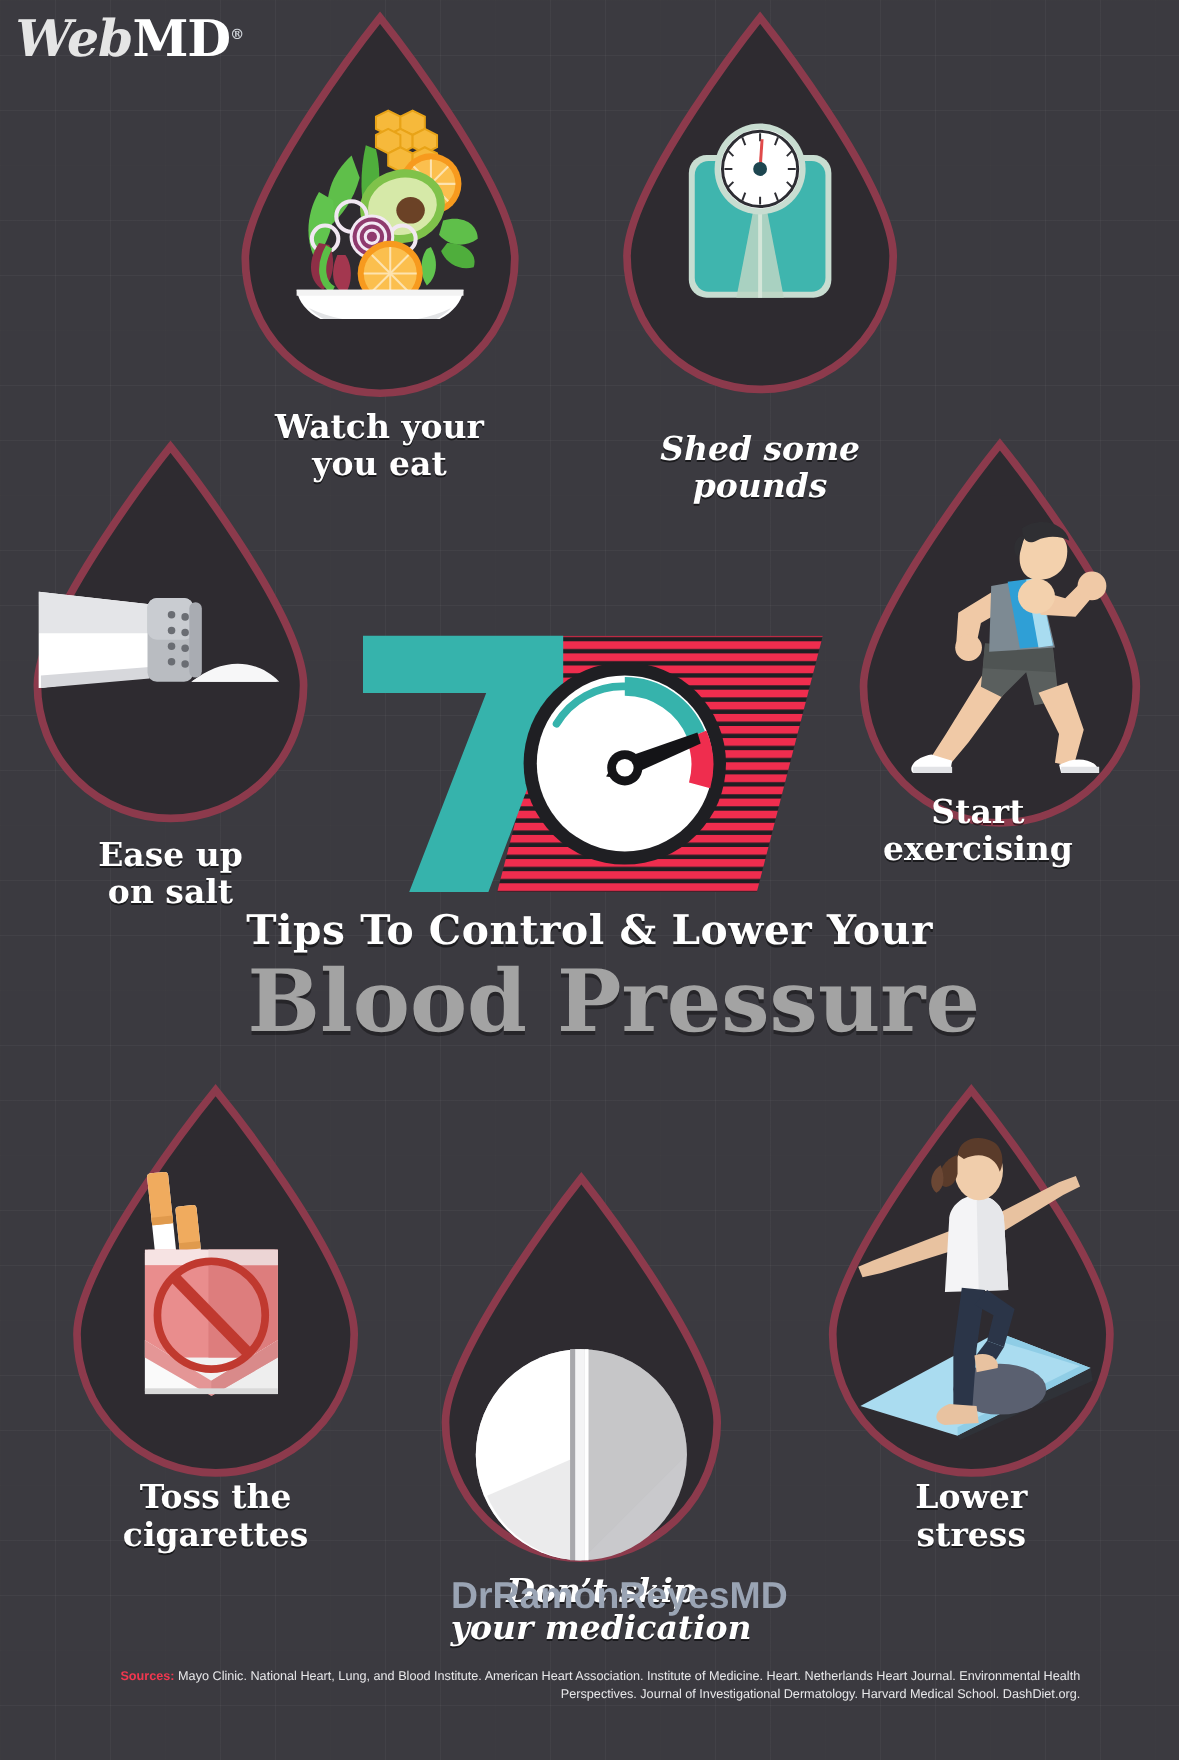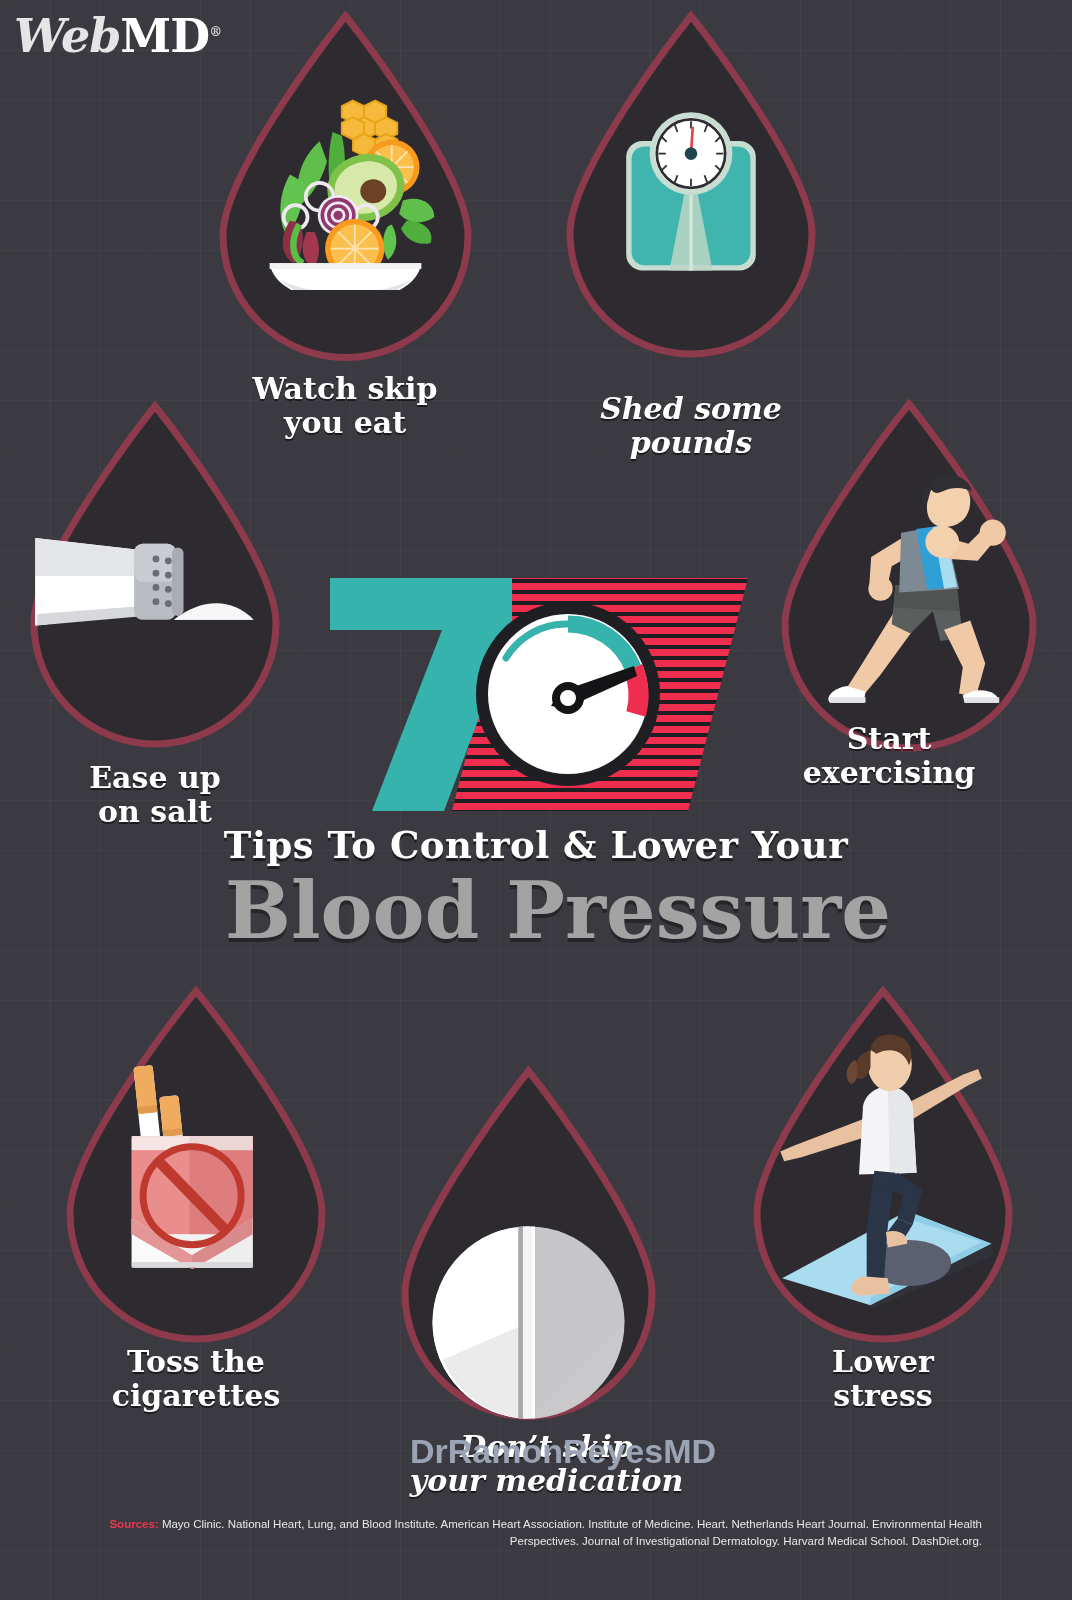--- a/index.html
+++ b/index.html
@@ -183,21 +183,21 @@
         <line x1="92" y1="158" x2="128" y2="194"></line>
         <line x1="128" y1="158" x2="92" y2="194"></line>
       </g>
 
       <path d="M18 192 L182 192 C178 216 150 232 100 232 C50 232 22 216 18 192 Z" fill="#ffffff"></path>
       <path d="M18 192 L182 192 L182 198 L18 198 Z" fill="#f3f3f3"></path>
       <path d="M30 210 C46 226 70 232 100 232 C130 232 154 226 170 210 C150 220 126 224 100 224 C74 224 50 220 30 210 Z" fill="#e2e3e5"></path>
     </svg>
   </div>
 </div>
-<div class="drop-label" style="left:175px;top:372px;">Watch skip
+<div class="drop-label" style="left:175px;top:372px;">Watch your
 you eat</div>
 
 <div class="drop layer" style="left:560px;top:10px;width:262px;height:352px;">
   <svg class="shape" viewBox="0 0 262 352">
     <path d="M131 6 C131 6 252 158 252 223 A121 121 0 1 1 10 223 C10 158 131 6 131 6 Z" fill="#2e2b30" stroke="#8c3a4c" stroke-width="7"></path>
   </svg>
   <div class="art" style="align-items:center;">
     <svg viewBox="0 0 200 200" width="180" height="180">
       <rect x="28" y="50" width="144" height="144" rx="18" fill="#c8ddd1"></rect>
       <rect x="34" y="56" width="132" height="132" rx="14" fill="#3fb5ae"></rect>

